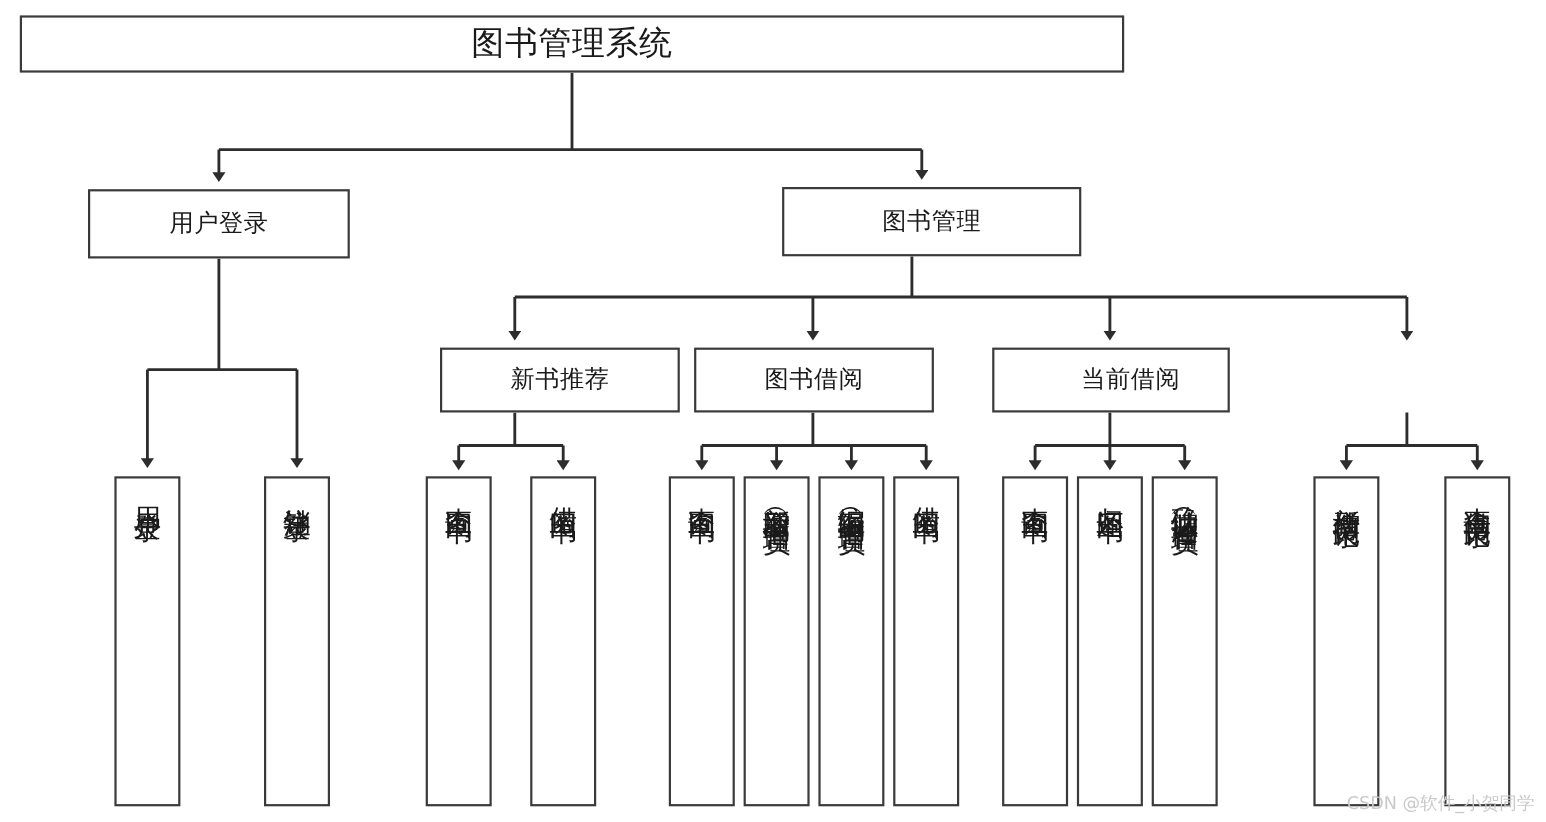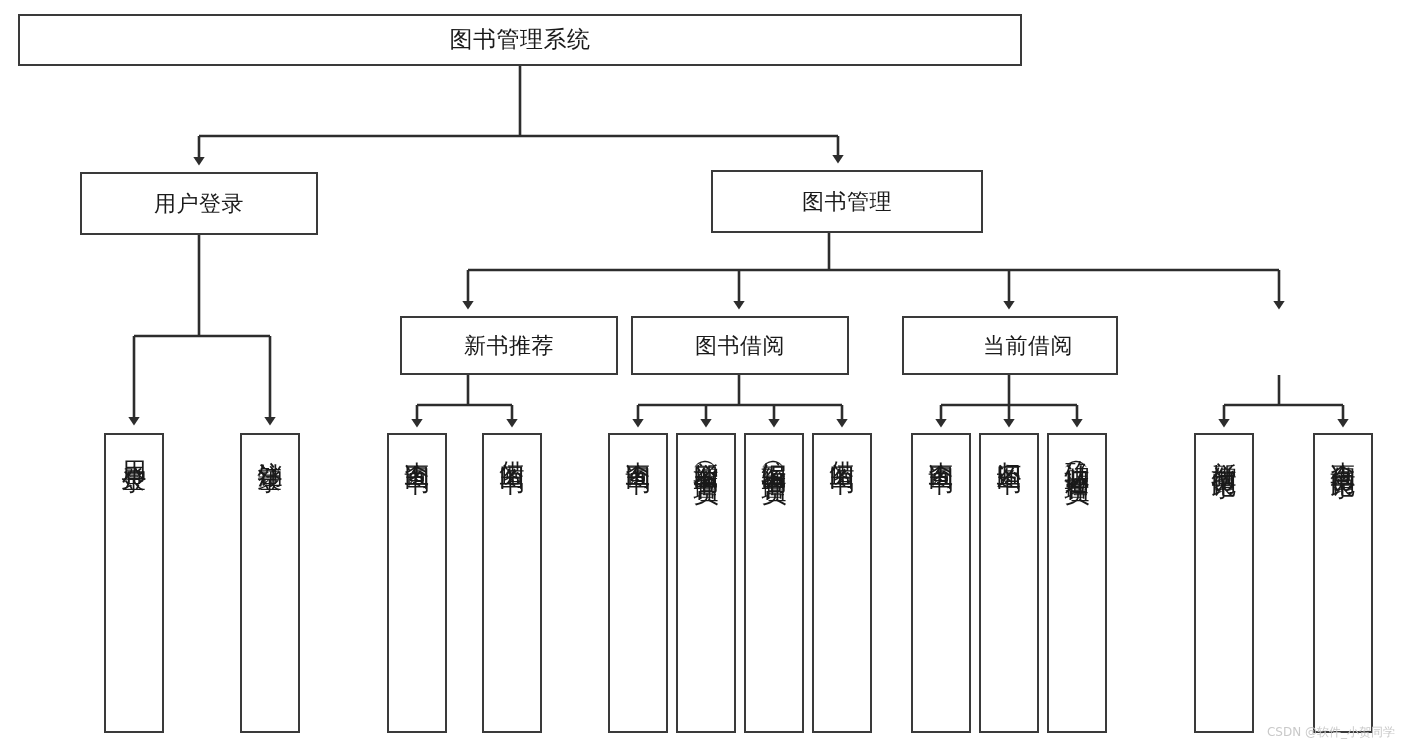--- a/index.html
+++ b/index.html
@@ -42,41 +42,41 @@
     text-align: center;
     line-height: 1.18;
     letter-spacing: 0.5px;
   }
   
   .node.h .node-label {
     font-size: 22px;
     white-space: nowrap;
   }
   .node.root .node-label {
-    font-size: 23px;
+    font-size: 30px;
   }
   
   .node.v {
     align-items: flex-start;
     justify-content: center;
     padding-top: 6px;
   }
   .node.v .node-label {
     writing-mode: vertical-rl;
     text-orientation: upright;
     font-size: 25px;
     line-height: 1;
     letter-spacing: 3px;
     white-space: nowrap;
   }
   .watermark {
     position: absolute;
     right: 10px;
     bottom: 6px;
-    font-size: 12px;
+    font-size: 16px;
     color: #c9c9c9;
     white-space: nowrap;
     z-index: 5;
     font-family: "DejaVu Sans", "Liberation Sans", sans-serif;
   }
 </style>
 </head>
 <body>
 
 <div id="canvas">

